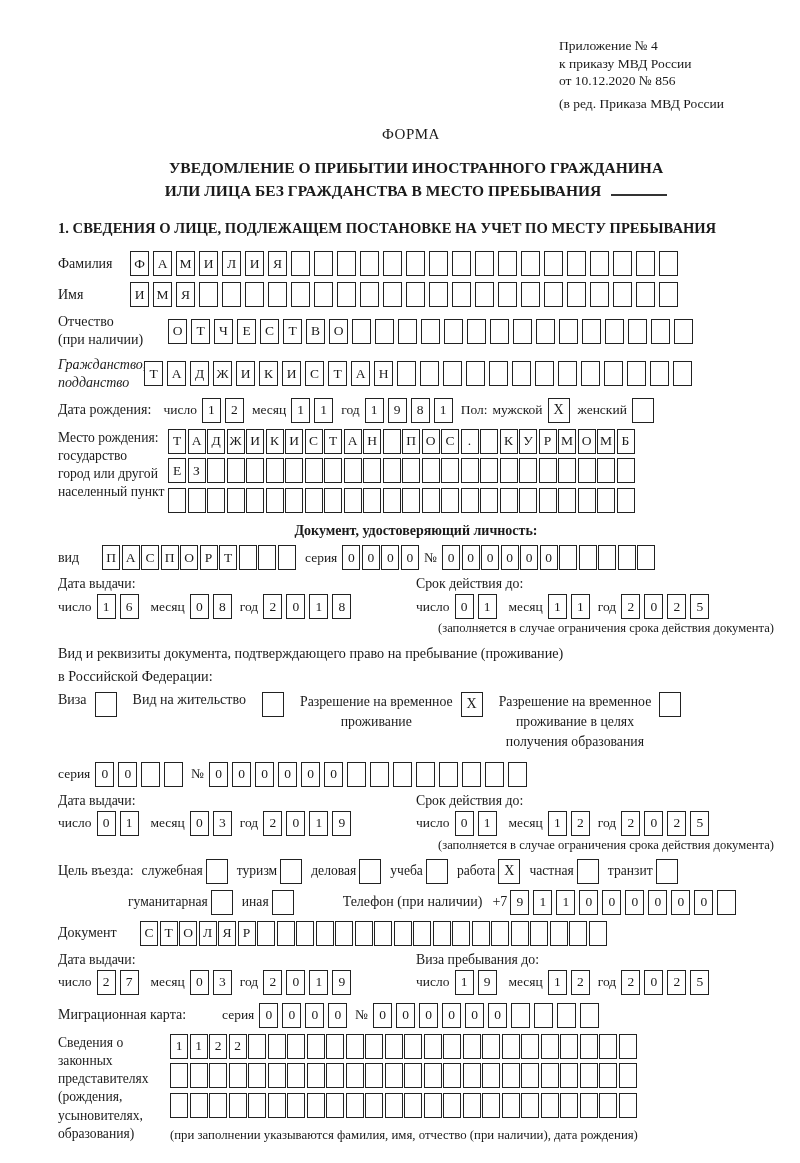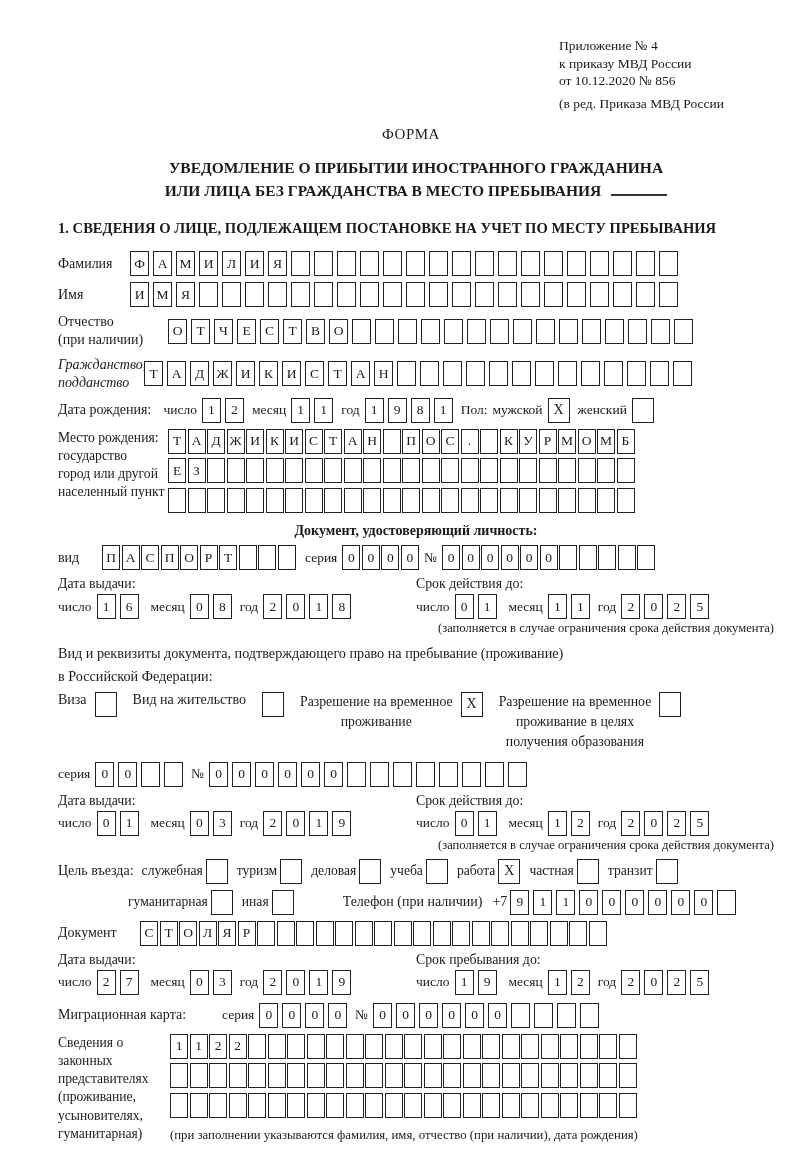--- a/index.html
+++ b/index.html
@@ -584,21 +584,21 @@
         <span class="cell"></span>
         <span class="cell"></span>
         <span class="cell"></span>
         <span class="cell"></span>
         <span class="cell"></span>
       </span>
   </div>
 
   <div class="dhead">
     <span class="half">Дата выдачи:</span>
-    <span class="half">Срок пребывания до:</span>
+    <span class="half">Виза пребывания до:</span>
   </div>
   <div class="dates2" style="margin-bottom:8px;">
     <span class="half">
       <span class="dlabel">число</span>
       <span class="cells">
           <span class="cell">2</span>
           <span class="cell">7</span>
         </span>
       <span class="dlabel ml8">месяц</span>
       <span class="cells">
@@ -656,23 +656,23 @@
         <span class="cell"></span>
         <span class="cell"></span>
       </span>
   </div>
 
   <div class="colblock">
     <span class="col-labels" style="width:112px;">
       <span>Сведения о</span><br>
       <span>законных</span><br>
       <span>представителях</span><br>
-      <span>(проживание,</span><br>
+      <span>(рождения,</span><br>
       <span>усыновителях,</span><br>
-      <span>гуманитарная)</span>
+      <span>образования)</span>
     </span>
     <span class="col-cells">
       <span class="cells tight">
           <span class="cell">1</span>
           <span class="cell">1</span>
           <span class="cell">2</span>
           <span class="cell">2</span>
           <span class="cell"></span>
           <span class="cell"></span>
           <span class="cell"></span>

